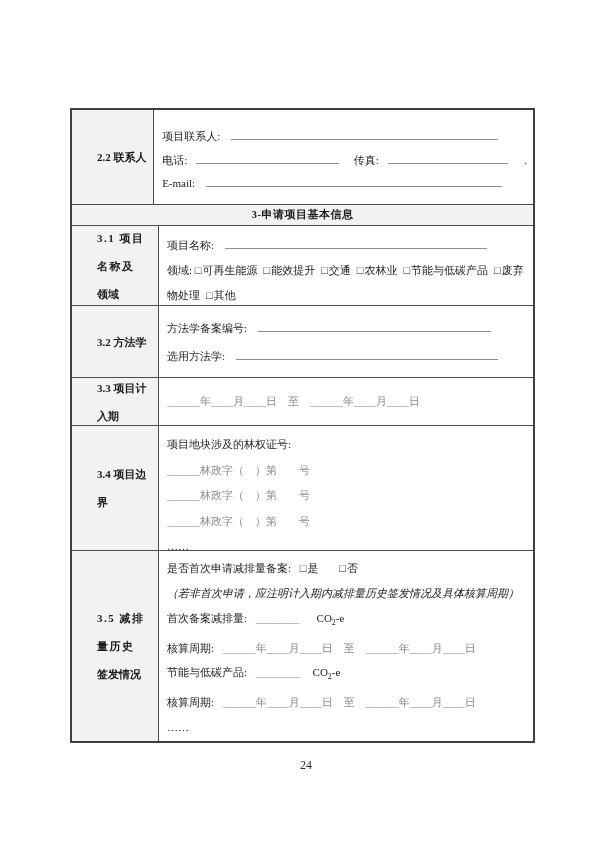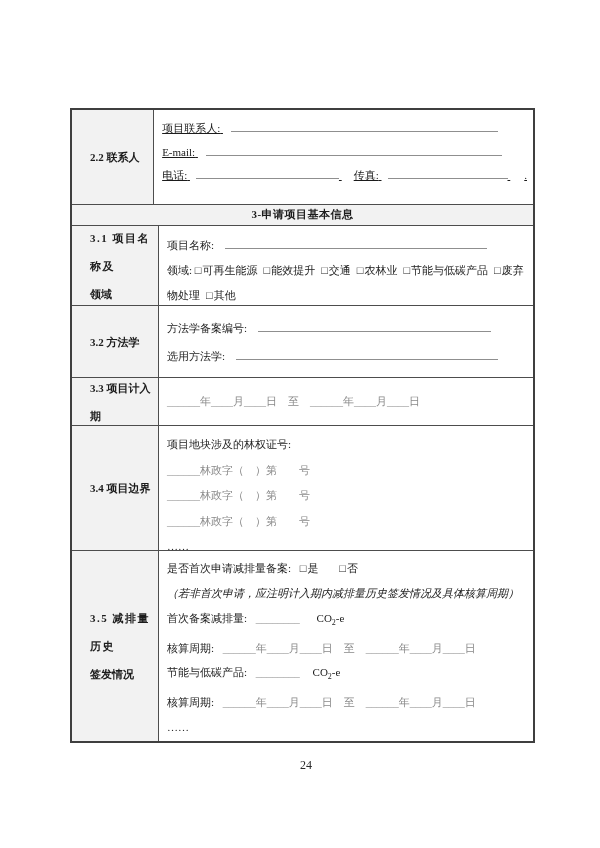--- a/index.html
+++ b/index.html
@@ -12,41 +12,41 @@
   }
   .tbl {
     position:absolute; left:70px; top:108px; width:465px;
     border:2px solid #3f3f3f; background:#fff;
   }
   .row { display:flex; border-bottom:1px solid #4d4d4d; }
   .row:last-child { border-bottom:none; }
   .lbl {
     width:87px; background:#f2f2f2; border-right:1px solid #4d4d4d;
     display:flex; flex-direction:column; justify-content:center;
-    padding:0 3px 0 18px; font-weight:bold; line-height:28px;
+    padding:0 3px 0 25px; font-weight:bold; line-height:28px;
   }
   .lbl .ls1 { letter-spacing:1.5px; }
   .cnt { flex:1; padding:0 6px 0 8px; }
   .hdr {
     height:20px; background:#f2f2f2; text-align:center;
     font-weight:bold; line-height:19px; letter-spacing:0.5px;
   }
   .h-contact { height:95px; }
   .h-31 { height:80px; }
   .h-32 { height:72px; }
   .h-33 { height:48px; }
   .h-34 { height:125px; }
   .h-35 { height:190px; }
   .line { white-space:nowrap; }
   .fill {
     display:inline-block; height:12px;
     border-bottom:1px solid #8f8f8f; vertical-align:baseline;
   }
   .us { color:#8a8a8a; letter-spacing:0; }
-  .c-contact .cnt { padding-top:7px; line-height:23.5px;text-decoration:underline; }
+  .c-contact .cnt { padding-top:15px; line-height:23.5px; }
   .c-31 .cnt { padding-top:7px; line-height:25px; }
   .c-31 .opts { white-space:normal; }
   .c-32 .cnt { padding-top:8px; line-height:28px; }
   .c-33 .cnt { display:flex; align-items:center; }
   .c-34 .cnt { padding-top:6px; line-height:25.5px; }
   .c-35 .cnt { padding-top:5px; line-height:24.8px; }
   .note { font-style:italic; }
   .cb { margin-right:1px; }
   .opt { margin-right:6px; }
   sub { font-size:8px; }
@@ -64,29 +64,29 @@
   <div class="row h-contact c-contact">
     <div class="lbl">
       <span>2.2 联系人</span>
     </div>
     <div class="cnt">
       <div class="line">
         <span>项目联系人:</span>
         <span class="fill" style="width:267px; margin-left:8px;"></span>
       </div>
       <div class="line">
-        <span>E-mail:</span>
-        <span class="fill" style="width:296px; margin-left:8px;"></span>
-      </div>
-      <div class="line">
         <span>电话:</span>
         <span class="fill" style="width:143px; margin-left:6px;"></span>
         <span style="margin-left:12px;">传真:</span>
         <span class="fill" style="width:120px; margin-left:6px;"></span>
         <span class="dot">.</span>
+      </div>
+      <div class="line">
+        <span>E-mail:</span>
+        <span class="fill" style="width:296px; margin-left:8px;"></span>
       </div>
     </div>
   </div>
 
   <div class="row">
     <div class="hdr" style="flex:1;">3-申请项目基本信息</div>
   </div>
 
   <div class="row h-31 c-31">
     <div class="lbl">

